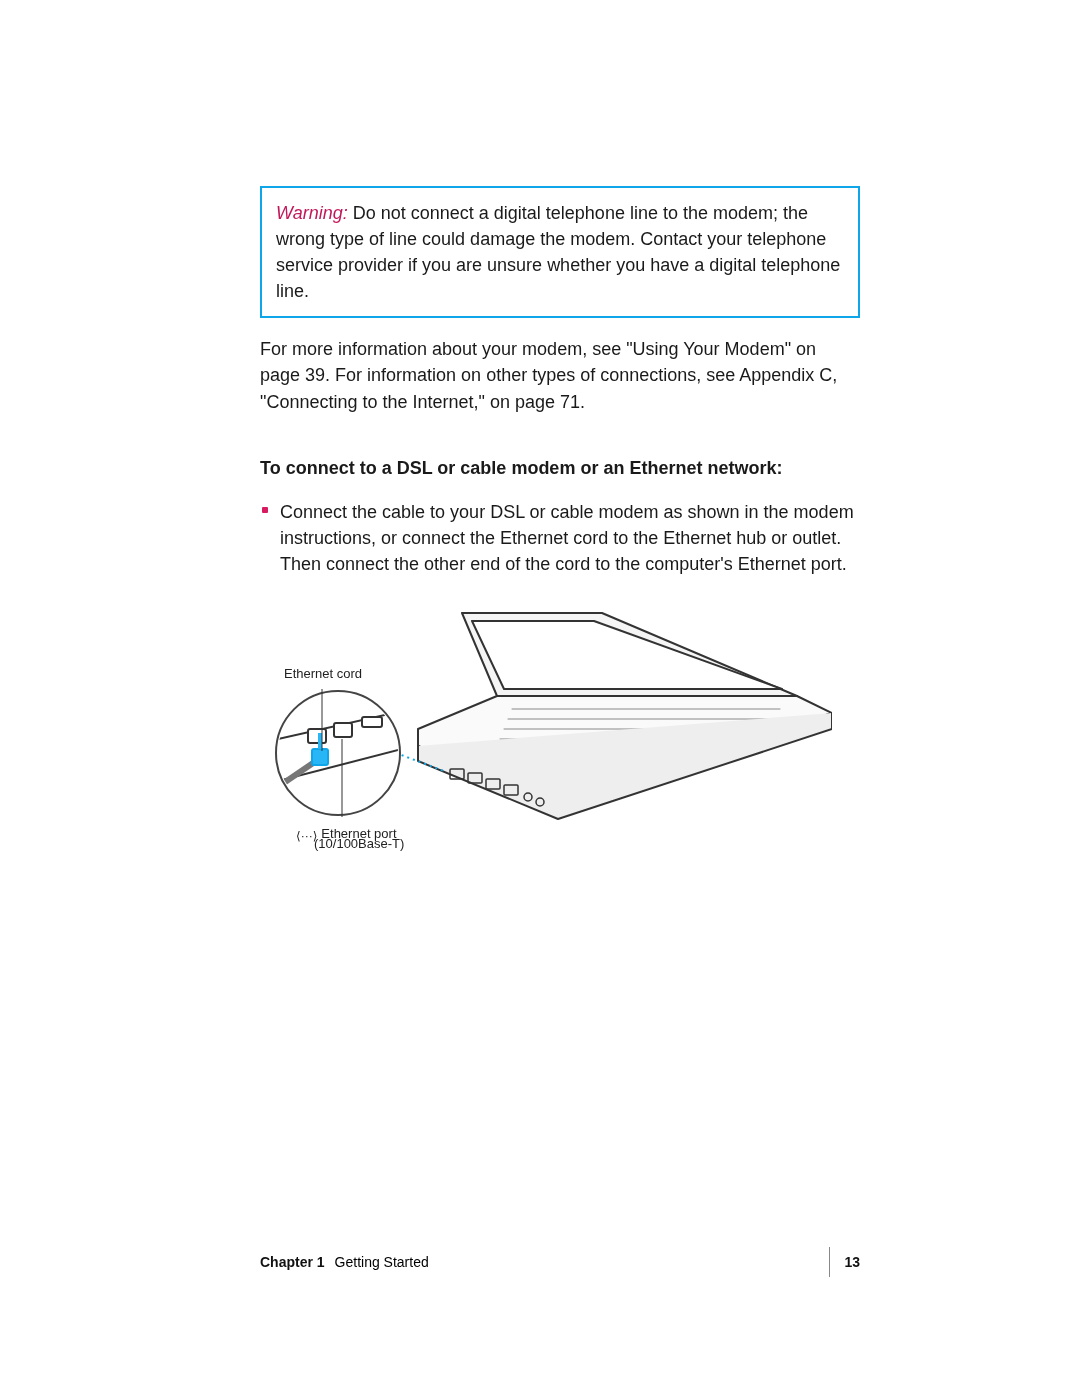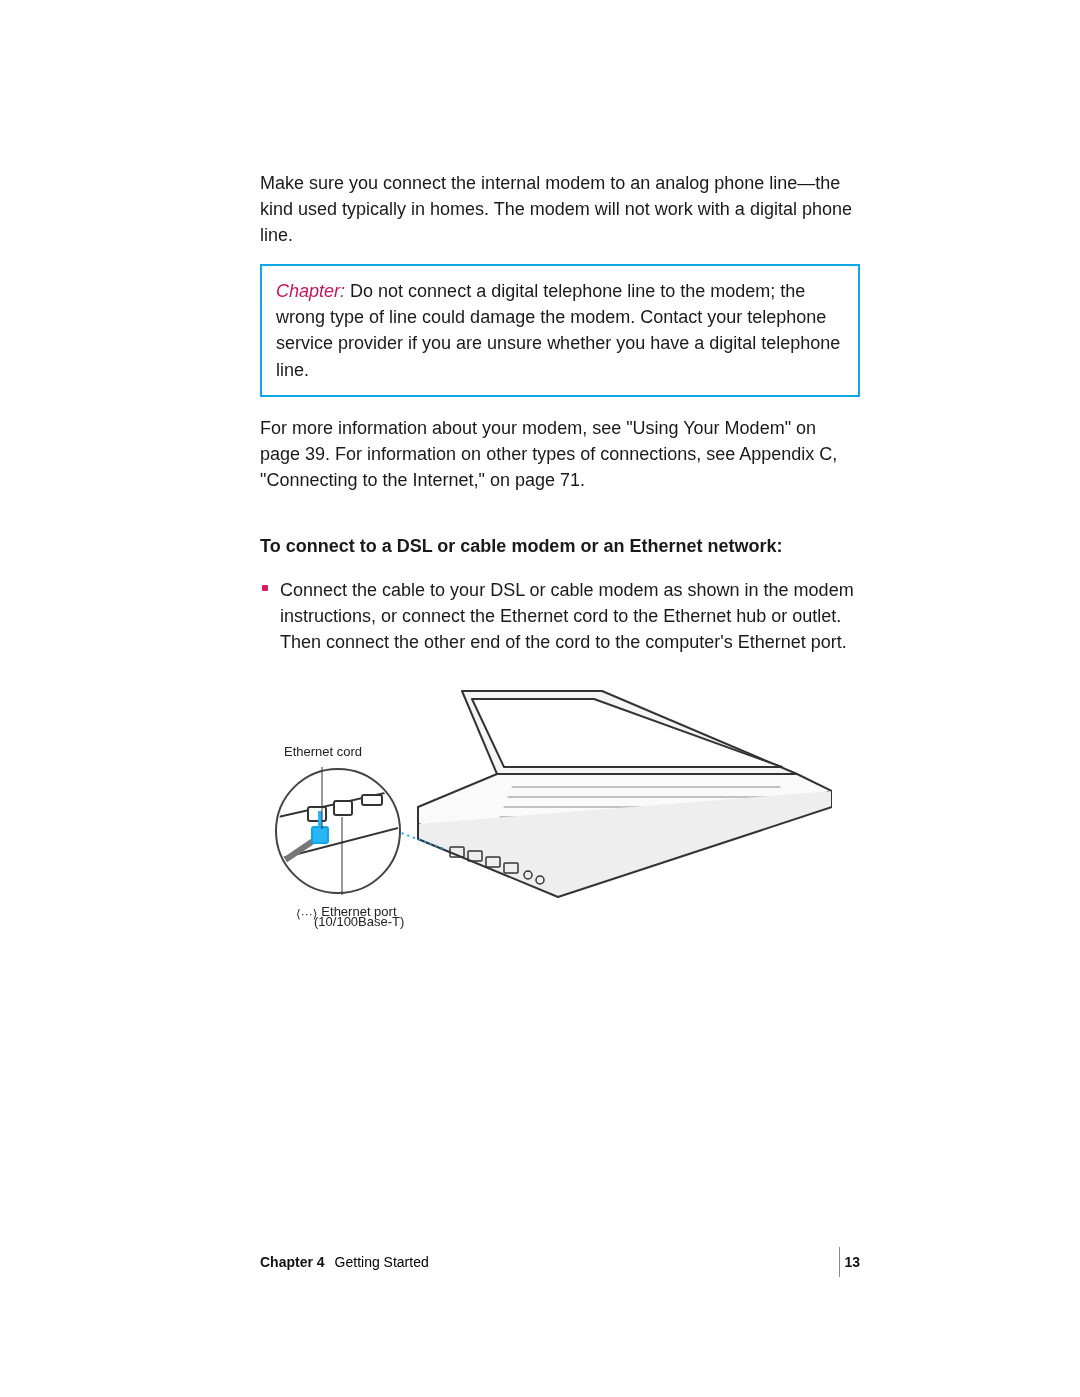--- a/index.html
+++ b/index.html
@@ -13,31 +13,30 @@
   ul.bulleted li{position:relative;padding-left:20px}
   ul.bulleted li::before{content:"";position:absolute;left:2px;top:8px;width:6px;height:6px;background:#d81b60;border-radius:1px}
   .figure{position:relative;margin:24px 0 0 12px;width:560px;height:290px}
   .figure svg{position:absolute;left:0;top:0}
   .fig-label{position:absolute;font-size:13px;color:#222}
   .fig-label.small{font-size:13px}
   .ethernet-icon{display:inline-block;vertical-align:-2px;margin-right:4px;font-size:12px;color:#222}
   .footer{position:absolute;left:260px;right:220px;bottom:120px;display:flex;align-items:center;font-size:14px}
   .footer .chapter{font-weight:700;color:#111;margin-right:10px}
   .footer .title{color:#000000}
-  .footer .page-num{margin-left:auto;padding-left:4px;color:#111;font-weight:600;border-left:1px solid #888;height:30px;display:flex;align-items:center}
+  .footer .page-num{margin-left:auto;padding-left:14px;color:#111;font-weight:600;border-left:1px solid #888;height:30px;display:flex;align-items:center}
 </style>
 </head>
 <body>
 
 <div class="page">
 
-  <p>Make sure you connect the internal modem to an analog phone line—the kind used typically in homes. The modem will not work with a digital phone line.</p>
 
   <div class="warning-box">
-    <span class="warning-label">Chapter:</span><span>  Do not connect a digital telephone line to the modem; the wrong type of line could damage the modem. Contact your telephone service provider if you are unsure whether you have a digital telephone line.</span>
+    <span class="warning-label">Warning:</span><span>  Do not connect a digital telephone line to the modem; the wrong type of line could damage the modem. Contact your telephone service provider if you are unsure whether you have a digital telephone line.</span>
   </div>
 
   <p>For more information about your modem, see "Using Your Modem" on page 39. For information on other types of connections, see Appendix C, "Connecting to the Internet," on page 71.</p>
 
   <p class="section-heading">To connect to a DSL or cable modem or an Ethernet network:</p>
 
   <ul class="bulleted">
     <li>Connect the cable to your DSL or cable modem as shown in the modem instructions, or connect the Ethernet cord to the Ethernet hub or outlet. Then connect the other end of the cord to the computer's Ethernet port.</li>
   </ul>
 
@@ -103,16 +102,16 @@
 
     <div class="fig-label" style="left:24px;top:224px">
       <span class="ethernet-icon">⟨···⟩</span><span>Ethernet port</span>
     </div>
     <div class="fig-label small" style="left:42px;top:234px">(10/100Base-T)</div>
   </div>
 
 </div>
 
 <div class="footer">
-  <span class="chapter">Chapter 4</span>
+  <span class="chapter">Chapter 1</span>
   <span class="title">Getting Started</span>
   <span class="page-num">13</span>
 </div>
 
 </body></html>

